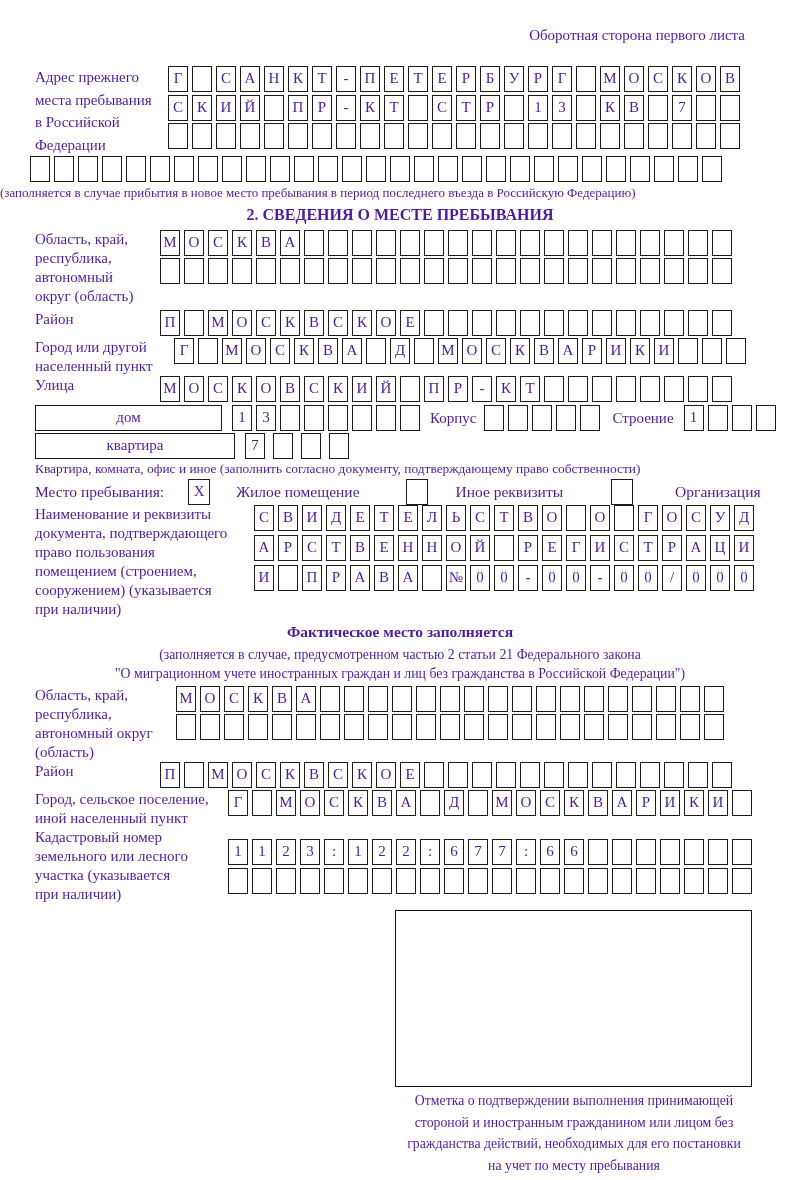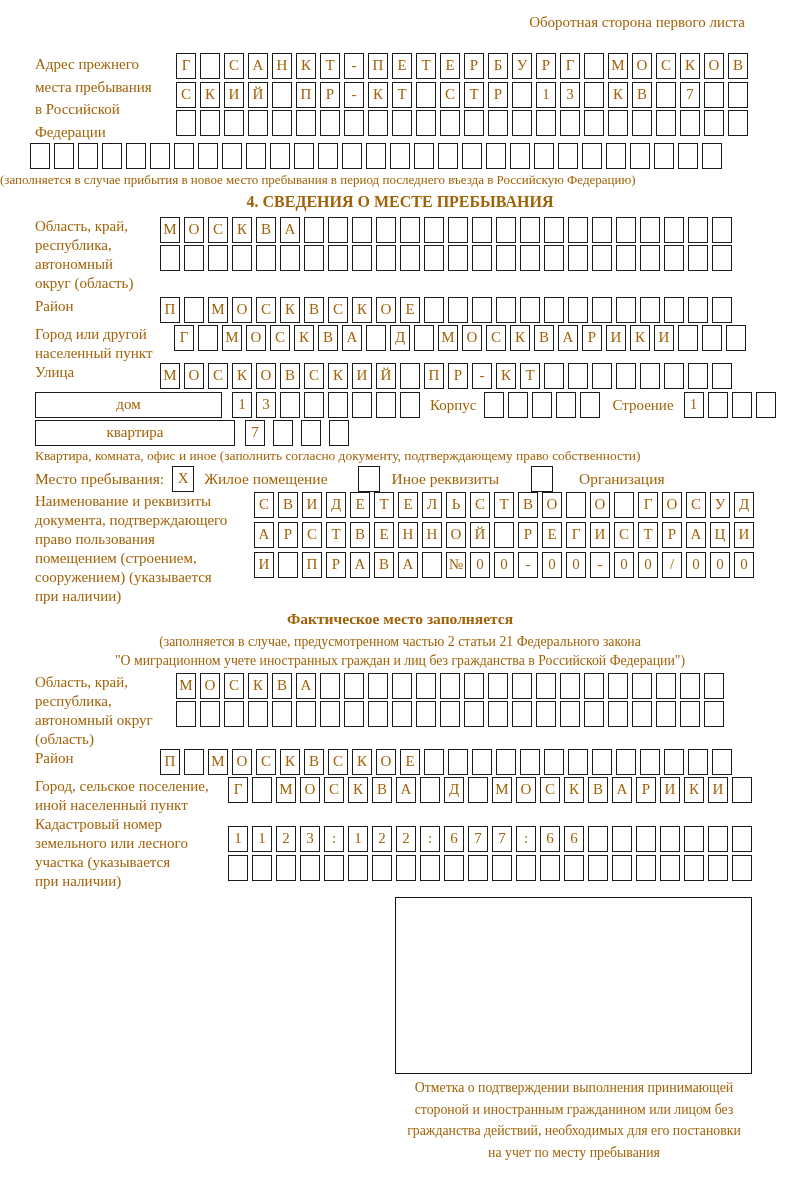--- a/index.html
+++ b/index.html
@@ -1,20 +1,20 @@
 <!DOCTYPE html>
 <html><head>
 <meta charset="utf-8">
 <style>
   html,body{margin:0;padding:0;background:#fff;}
   .page{
     width:800px;height:1180px;overflow:hidden;position:relative;
-    background:#fff;color:#a16207;
+    background:#fff;color:#4c1d95;
     font-family:"Liberation Serif","DejaVu Serif",serif;
-    box-sizing:border-box;padding-top:14px;
+    box-sizing:border-box;padding-top:27px;
   }
   .side-note{text-align:right;padding-right:55px;font-size:15px;}
   .frow{display:flex;align-items:flex-start;}
   .flabel{font-size:15px;line-height:19px;padding-left:35px;box-sizing:border-box;flex-shrink:0;white-space:pre-line;}
   .flabel.tall{line-height:22.5px;}
   .w168{width:168px;} .w160{width:160px;} .w176{width:176px;} .w228{width:228px;} .w254{width:254px;}
   .cellrows{display:flex;flex-direction:column;}
   .cells{display:flex;margin-bottom:2.5px;}
   .cell{
     box-sizing:border-box;display:inline-block;flex-shrink:0;
@@ -31,33 +31,33 @@
   .label-box{
     box-sizing:border-box;height:26px;border:1.6px solid #1b1b1b;
     text-align:center;font-size:15px;line-height:23px;flex-shrink:0;
   }
   .inline-lbl{font-size:15px;line-height:26px;white-space:nowrap;}
   .hrow{display:flex;margin-left:35px;margin-bottom:2px;}
   .checkbox{
     box-sizing:border-box;width:22px;height:26px;border:1.6px solid #1b1b1b;
     text-align:center;font-size:15px;line-height:23px;flex-shrink:0;
   }
-  .chk-row{display:flex;align-items:center;margin-left:35px;font-size:15.5px;margin-top:2px;}
+  .chk-row{display:flex;align-items:center;margin-left:35px;font-size:15.5px;margin-top:2px;gap:16px;}
   .stamp-box{box-sizing:border-box;margin:6px 0 0 395px;width:357px;height:177px;border:1.8px solid #141414;}
   .stamp-caption{margin-left:383px;width:382px;text-align:center;font-size:13.8px;line-height:21.5px;white-space:pre-line;margin-top:3px;}
   .cad-cells{margin-top:11px;}
 </style>
 </head>
 <body>
 
 <div class="page">
 
   <div class="side-note">Оборотная сторона первого листа</div>
 
-  <div class="frow" style="margin-top:22px;gap:8px;">
+  <div class="frow" style="margin-top:22px;">
     <div class="flabel tall w168">Адрес прежнего
 места пребывания
 в Российской
 Федерации</div>
     <div class="cellrows">
       <div class="cells">
           <span class="cell">Г</span>
           <span class="cell"></span>
           <span class="cell">С</span>
           <span class="cell">А</span>
@@ -162,21 +162,21 @@
       <span class="cell"></span>
       <span class="cell"></span>
       <span class="cell"></span>
       <span class="cell"></span>
       <span class="cell"></span>
       <span class="cell"></span>
       <span class="cell"></span>
     </div>
   <div class="footnote">(заполняется в случае прибытия в новое место пребывания в период последнего въезда в Российскую Федерацию)</div>
 
-  <div class="sec-title">4. СВЕДЕНИЯ О МЕСТЕ ПРЕБЫВАНИЯ</div>
+  <div class="sec-title">2. СВЕДЕНИЯ О МЕСТЕ ПРЕБЫВАНИЯ</div>
 
   <div class="frow">
     <div class="flabel w160">Область, край,
 республика,
 автономный
 округ (область)</div>
     <div class="cellrows">
       <div class="cells">
           <span class="cell">М</span>
           <span class="cell">О</span>

